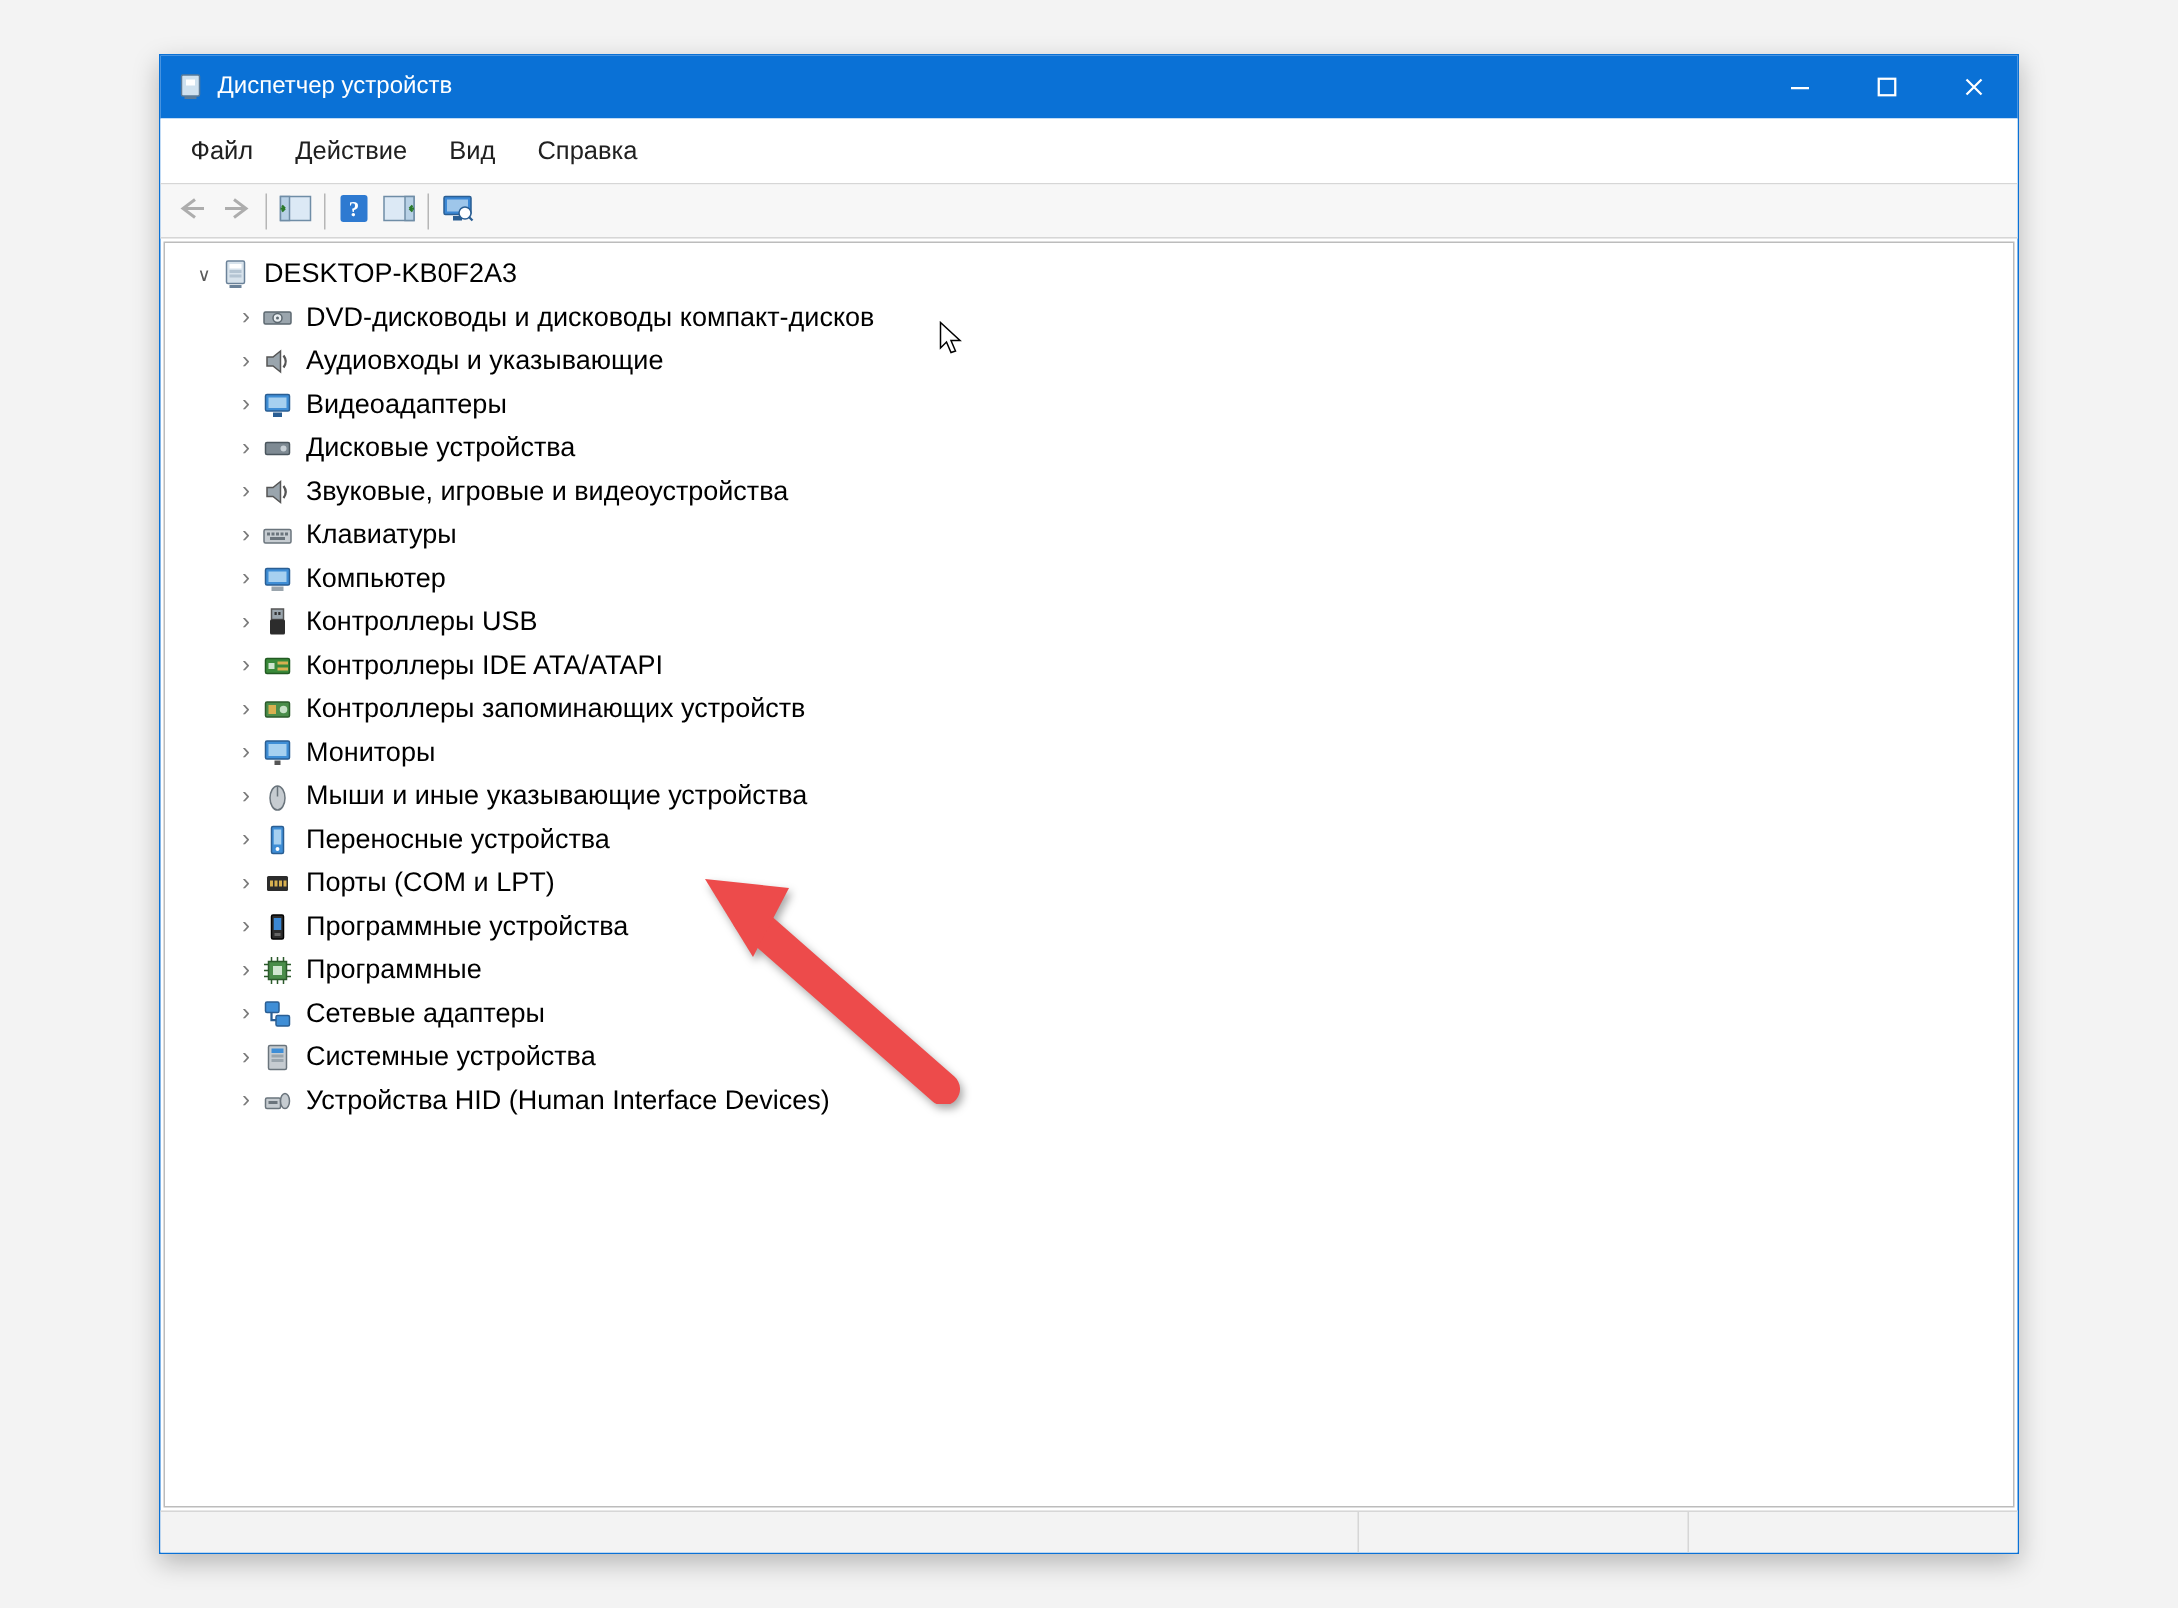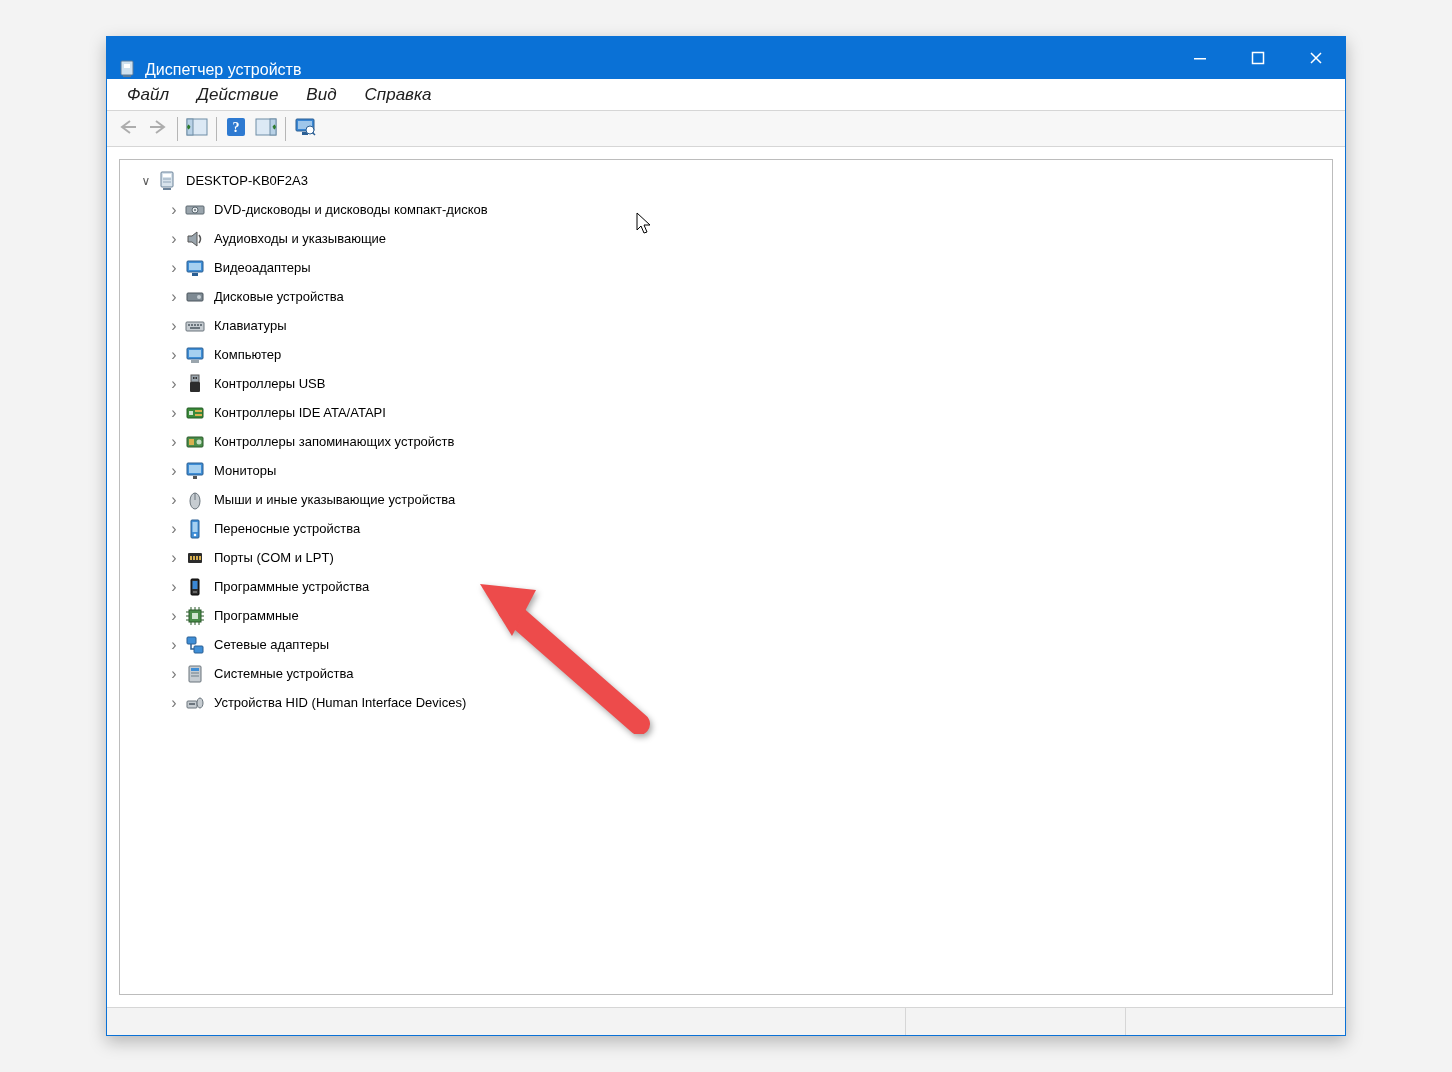--- a/index.html
+++ b/index.html
@@ -23,41 +23,40 @@
     box-shadow: 0 6px 16px rgba(0,0,0,.25);
     display: flex;
     flex-direction: column;
   }
   
   .titlebar {
     height: 42px;
     background: #0a71d6;
     color: #fff;
     display: flex;
-    align-items: flex-end;
+    align-items: center;
     padding-left: 10px;
   }
   .titlebar .appicon { width: 20px; height: 20px; margin-right: 8px; }
   .titlebar .title { font-size: 16px; flex: 0 0 auto; }
   .titlebar .spacer { flex: 1 1 auto; }
   .winbtn {
     width: 58px; height: 42px;
     display: flex; align-items: center; justify-content: center;
     color: #fff;
   }
   
   .menubar {
-    height: 32px;
+    height: 44px;
     display: flex;
     align-items: center;
     padding: 0 6px;
     border-bottom: 1px solid #d6d6d6;
     background: #fff;
     color: #202020;
-    font-style: italic;
   }
   .menuitem {
     padding: 4px 14px;
     font-size: 17px;
   }
   
   .toolbar {
     height: 36px;
     display: flex;
     align-items: center;
@@ -71,26 +70,26 @@
     display: flex; align-items: center; justify-content: center;
     border: 1px solid transparent;
   }
   .tbtn.disabled { opacity: .45; }
   .tsep {
     width: 1px; height: 24px; background: #b6b6b6; margin: 0 4px;
   }
   
   .treewrap {
     flex: 1 1 auto;
-    margin: 12px;
+    margin: 2px;
     border: 1px solid #bcbcbc;
     background: #fff;
     overflow: auto;
     position: relative;
-    font-size: 13px;
+    font-size: 18px;
   }
   .tree { padding: 6px 2px; }
   .row {
     display: flex;
     align-items: center;
     height: 29px;
     white-space: nowrap;
   }
   .expander {
     width: 20px; height: 20px;
@@ -276,20 +275,30 @@
               <rect x="2" y="6" width="16" height="8" rx="1" fill="#7e8a93" stroke="#4a555d"></rect>
               <circle cx="14" cy="10" r="2" fill="#c8d0d6"></circle>
             </svg>
           </span>
           <span class="label">Дисковые устройства</span>
         </div>
         <div class="row indent2">
           <span class="expander exp-closed"></span>
           <span class="nodeicon">
             <svg viewBox="0 0 20 20">
+              <path d="M3 7 H7 L12 3 V17 L7 13 H3 Z" fill="#9aa5ad" stroke="#555"></path>
+              <path d="M14 6 Q17 10 14 14" fill="none" stroke="#555" stroke-width="1.5"></path>
+            </svg>
+          </span>
+          <span class="label">Звуковые, игровые и видеоустройства</span>
+        </div>
+        <div class="row indent2">
+          <span class="expander exp-closed"></span>
+          <span class="nodeicon">
+            <svg viewBox="0 0 20 20">
               <rect x="1" y="6" width="18" height="9" rx="1" fill="#c6ccd1" stroke="#6a747c"></rect>
               <rect x="3" y="8" width="2" height="2" fill="#6a747c"></rect>
               <rect x="6" y="8" width="2" height="2" fill="#6a747c"></rect>
               <rect x="9" y="8" width="2" height="2" fill="#6a747c"></rect>
               <rect x="12" y="8" width="2" height="2" fill="#6a747c"></rect>
               <rect x="15" y="8" width="2" height="2" fill="#6a747c"></rect>
               <rect x="5" y="11" width="10" height="2" fill="#6a747c"></rect>
             </svg>
           </span>
           <span class="label">Клавиатуры</span>

